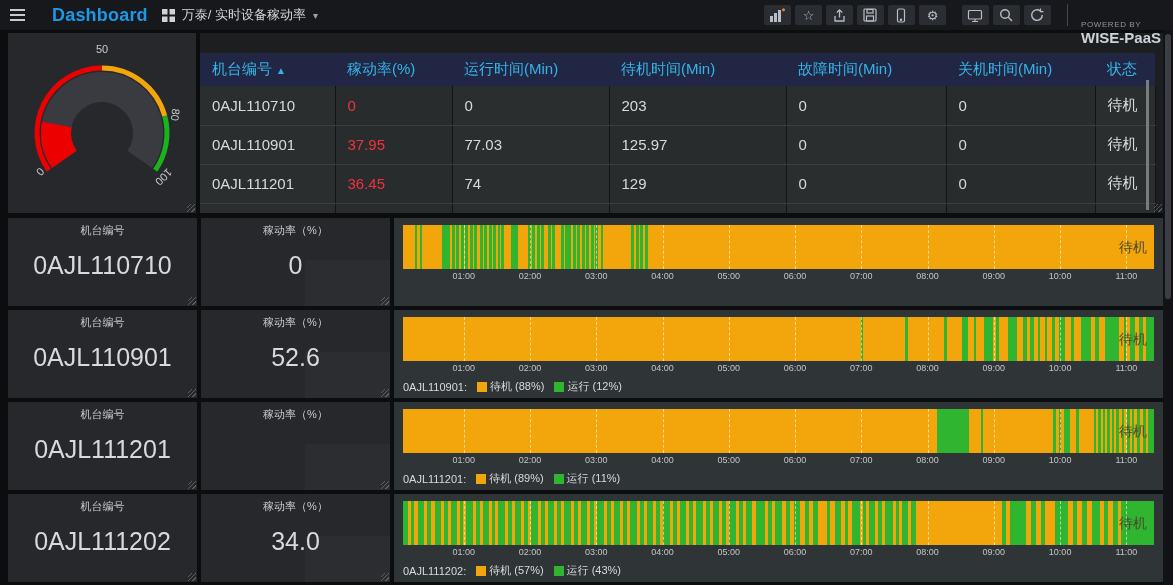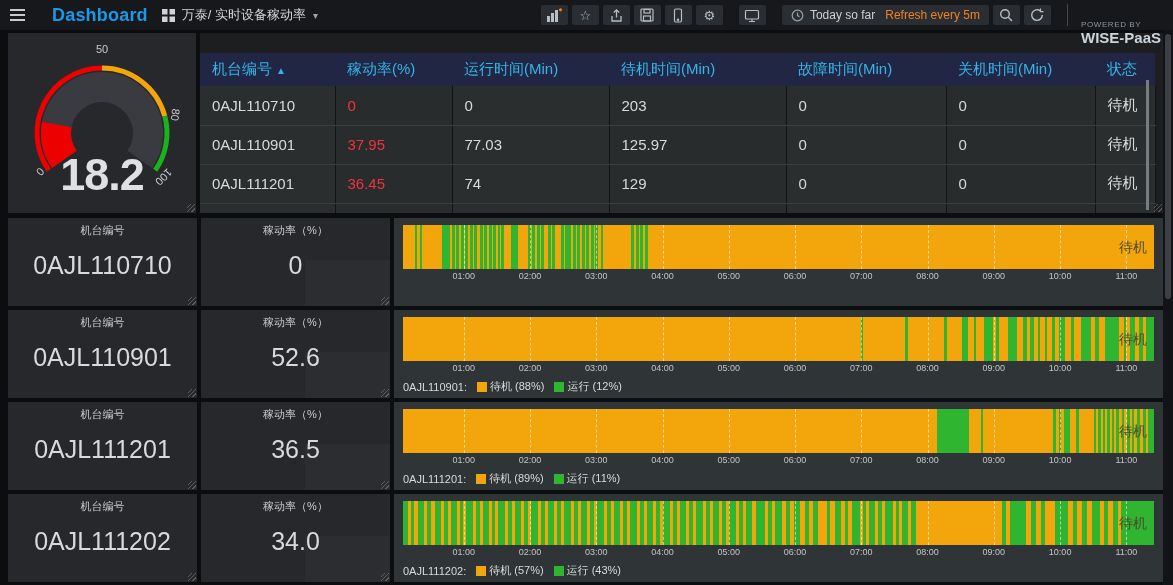--- a/index.html
+++ b/index.html
@@ -129,28 +129,20 @@
     </div>
     <div class="tbtn">
         <span>⚙</span>
       </div>
     <div class="tbtn gap-l">
       <svg width="16" height="15" viewBox="0 0 16 15" fill="none" stroke="#b9bdc1" stroke-width="1.2">
         <rect x="1.5" y="2.5" width="13" height="8.5" rx="1"></rect>
           <path d="M8 11v2.2M5 13.5h6"></path>
       </svg>
     </div>
-    <div class="timebox">
-      <svg width="13" height="13" viewBox="0 0 13 13" fill="none" stroke="#9aa0a6" stroke-width="1.2">
-        <circle cx="6.5" cy="6.5" r="5.3"></circle>
-          <path d="M6.5 3.6v3l2 1"></path>
-      </svg>
-      <span class="rng">Today so far</span>
-      <span class="rfr">Refresh every 5m</span>
-    </div>
     <div class="tbtn">
       <svg width="14" height="14" viewBox="0 0 14 14" fill="none" stroke="#b9bdc1" stroke-width="1.4">
         <circle cx="6" cy="6" r="4.3"></circle>
           <path d="M9.3 9.3 13 13"></path>
       </svg>
     </div>
     <div class="tbtn">
       <svg width="14" height="14" viewBox="0 0 14 14" fill="none" stroke="#b9bdc1" stroke-width="1.4">
         <path d="M12.3 7a5.3 5.3 0 1 1-2-4.1"></path>
           <path d="M10.5 0.6v3h3" stroke-width="1.2"></path>
@@ -169,21 +161,20 @@
       <path d="M 56.3 126.4 A 46 46 0 1 1 131.7 126.4" stroke="#3a3a41" stroke-width="30" fill="none"></path>
       <path d="M 56.3 126.4 A 46 46 0 0 1 48.8 91.6" stroke="#ed0000" stroke-width="30" fill="none"></path>
       <path d="M 40.8 137.3 A 65 65 0 0 1 94.0 35.0" stroke="#ed0000" stroke-width="5" fill="none"></path>
       <path d="M 94.0 35.0 A 65 65 0 0 1 156.8 83.2" stroke="#f2a60c" stroke-width="5" fill="none"></path>
       <path d="M 156.8 83.2 A 65 65 0 0 1 147.2 137.3" stroke="#1bb31b" stroke-width="5" fill="none"></path>
       <text x="35.021052811192604" y="141.29750341727532" text-anchor="middle" fill="#c9cacb" font-size="11" transform="rotate(-45 35.021052811192604 141.29750341727532)">0</text>
       <text x="93.99999999999999" y="20" text-anchor="middle" fill="#c9cacb" font-size="11" transform="rotate(0 93.99999999999999 20)">50</text>
       <text x="163.54665949281292" y="81.36502875261851" text-anchor="middle" fill="#c9cacb" font-size="11" transform="rotate(97 163.54665949281292 81.36502875261851)">80</text>
       <text x="152.97894718880747" y="141.29750341727527" text-anchor="middle" fill="#c9cacb" font-size="11" transform="rotate(135 152.97894718880747 141.29750341727527)">100</text>
     </svg>
-  <div id="gauge-value">18.2</div>
   <div class="rsz"></div>
 </div>
 
 <div class="panel" id="table-panel">
   <table>
     <colgroup>
       <col style="width:135px">
         <col style="width:117px">
         <col style="width:157px">
       <col style="width:177px">
@@ -396,21 +387,20 @@
   </div>
 </div>
 
 <div class="panel" style="left:8px;top:402px;width:189px;height:88px;">
   <div class="mtitle">机台编号</div>
   <div class="mvalue">0AJL111201</div>
   <div class="rsz"></div>
 </div>
 <div class="panel" style="left:201px;top:402px;width:189px;height:88px;">
   <div class="mtitle">稼动率（%）</div>
-  <div class="mvalue">36.5</div>
   <div class="shade"></div>
   <div class="rsz"></div>
 </div>
 <div class="panel chart" style="left:394px;top:402px;width:769px;height:88px;">
   <div class="plotbg"></div>
   <div class="bar" style="background: rgb(242, 166, 12);">
       <div class="seg" style="left: 71.1%; width: 4.3%; background: rgb(47, 181, 47);"></div>
       <div class="seg" style="left: 76.9%; width: 0.3%; background: rgb(47, 181, 47);"></div>
       <div class="seg" style="left: 86.6%; width: 0.3%; background: rgb(47, 181, 47);"></div>
       <div class="seg" style="left: 87.3%; width: 0.3%; background: rgb(47, 181, 47);"></div>

